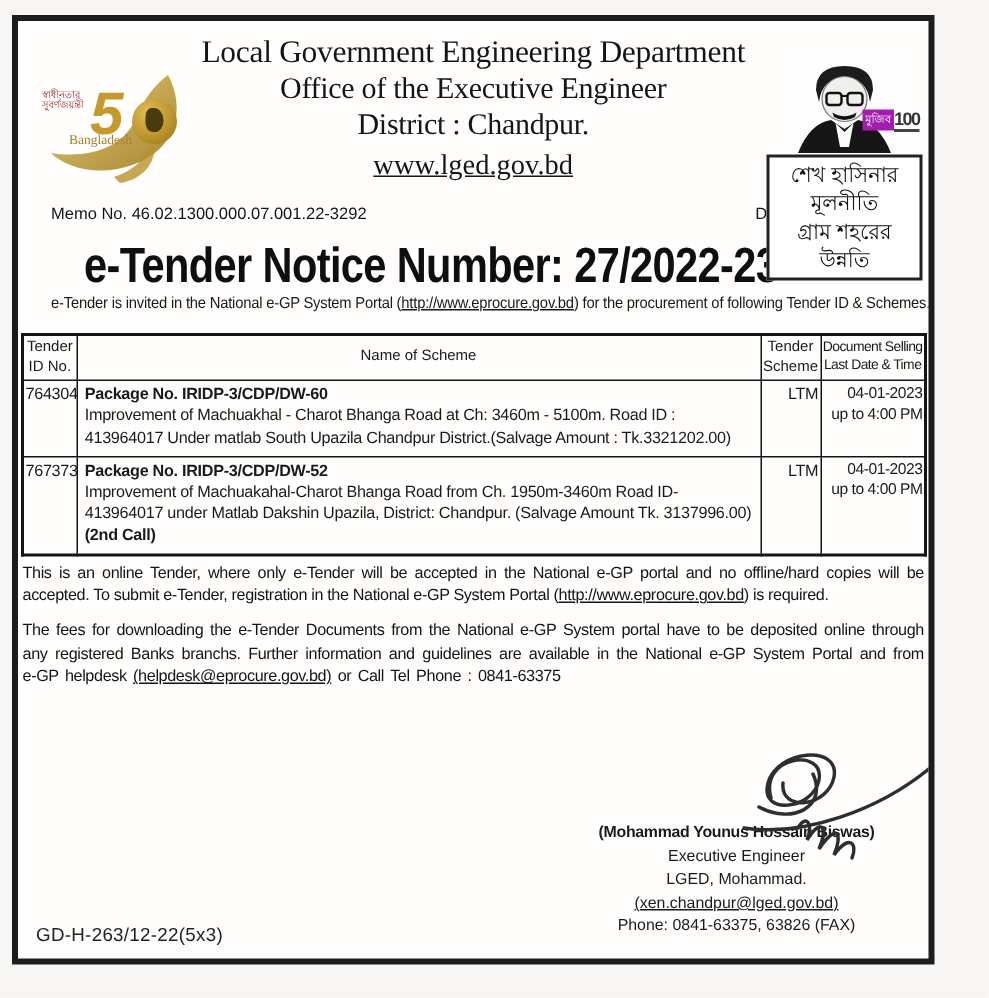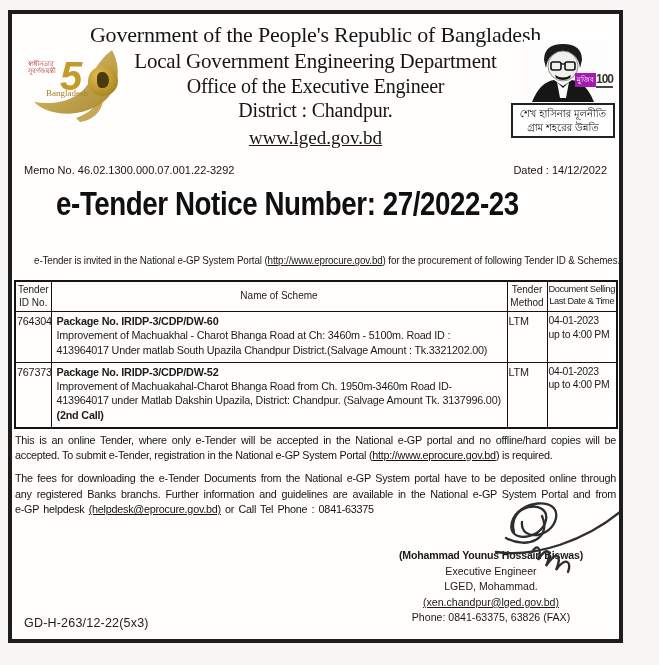--- a/index.html
+++ b/index.html
@@ -35,58 +35,57 @@
         background:radial-gradient(circle at 35% 30%,#e0bc55,#b8922a 60%,#93701c);z-index:0;}
   .coin-map{position:absolute;left:71px;top:24px;width:12px;height:16px;background:#4a3a0e;
         border-radius:40% 60% 55% 45%;z-index:1;}
   .country{position:absolute;left:20px;top:40px;font-size:9px;color:#a8812a;z-index:2;font-family:"Liberation Serif",serif;}
   .logo-right{position:absolute;right:4px;top:26px;width:104px;height:104px;text-align:center;}
   .portrait{display:block;margin:0 auto;}
   .mujib-tag{position:absolute;right:2px;top:32px;z-index:2;display:flex;align-items:center;}
   .mujib-word{background:#a21caf;color:#fff;font-size:7.5px;padding:1px 2px;}
   .mujib-100{font-size:12px;font-weight:bold;color:#333;letter-spacing:-1px;border-bottom:2px solid #444;text-align:right;}
   .mujib-box{position:relative;margin-top:1px;border:2px solid #222;background:#fff;
-             padding:2px 3px;font-size:10px;line-height:1.35;color:#111;z-index:3;}
-  
-  .memo-row{display:flex;justify-content:space-between;margin-top:15px;padding:0 12px;font-size:11px;color:#141414;}
+             padding:2px 3px;font-size:14px;line-height:1.35;color:#111;z-index:3;}
+  
+  .memo-row{display:flex;justify-content:space-between;margin-top:15px;padding:0 22px;font-size:11px;color:#141414;}
   .title-wrap{text-align:left;margin-top:9px;}
   .title{display:inline-block;font-size:33px;font-weight:bold;letter-spacing:-0.5px;white-space:nowrap;
          transform:scaleX(0.84);transform-origin:center;color:#0f0f0f;}
-  .invite{margin-top:31px;text-align:center;font-size:10.6px;white-space:nowrap;}
+  .invite{text-align:center;font-size:10.6px;white-space:nowrap;}
   .invite-inner{display:inline-block;transform:scaleX(0.93);transform-origin:center;letter-spacing:-0.15px;}
   .lnk{text-decoration:underline;}
   
   table{border-collapse:collapse;table-layout:fixed;width:602px;margin:14px 0 0 2px;
         border:2px solid #141414;}
   th,td{border:1px solid #141414;vertical-align:top;}
   th{font-size:10px;font-weight:normal;text-align:center;padding:2px 1px;line-height:1.25;}
   th .tight{display:block;white-space:nowrap;font-size:9.3px;letter-spacing:-0.4px;}
   td{font-size:10.8px;letter-spacing:-0.2px;padding:2px 5px 5px;line-height:1.32;}
-  td.c{text-align:left;padding:2px 1px;}
+  td.c{text-align:right;padding:2px 1px;}
   .pkg{font-weight:bold;}
   .desc b{font-weight:bold;}
   .dt{white-space:nowrap;font-size:10.4px;letter-spacing:-0.3px;}
   
   .para{margin:4px 3px 0;font-size:10.8px;letter-spacing:-0.25px;line-height:1.42;text-align:justify;color:#141414;}
   .para.second{margin-top:8px;word-spacing:1.5px;}
   
   .sig{position:absolute;left:462px;top:474px;z-index:4;}
   .sign-block{position:absolute;right:2px;top:534px;width:252px;text-align:center;
               font-size:10.6px;line-height:1.47;z-index:2;}
   .sign-name{font-weight:bold;letter-spacing:-0.2px;white-space:nowrap;}
   .sign-email{text-decoration:underline;}
   .gdh{position:absolute;left:12px;top:602px;font-size:12.5px;letter-spacing:0.2px;color:#222;}
 </style>
 </head>
 <body>
 
 <div class="page">
 
   <div class="hdr">
-    <div class="h-line h1">Government of the People's Republic of Bangladesh</div>
     <div class="h-line h2">Local Government Engineering Department</div>
     <div class="h-line h3">Office of the Executive Engineer</div>
     <div class="h-line h4">District : Chandpur.</div>
     <div><span class="h-web">www.lged.gov.bd</span></div>
   </div>
 
   <div class="logo-left">
     <svg class="swoosh" viewBox="0 0 102 88">
       <defs>
         <linearGradient id="gg" x1="0" y1="0" x2="1" y2="1">
@@ -152,21 +151,21 @@
       <tr>
         <th>
           <span>Tender</span><br>
           <span>ID No.</span>
         </th>
         <th style="vertical-align:middle;">
           <span>Name of Scheme</span>
         </th>
         <th>
           <span>Tender</span><br>
-          <span>Method</span>
+          <span>Scheme</span>
         </th>
         <th>
           <span class="tight">Document Selling</span>
           <span class="tight">Last Date &amp; Time</span>
         </th>
       </tr>
     </thead>
     <tbody>
       <tr>
         <td class="c">764304</td>

